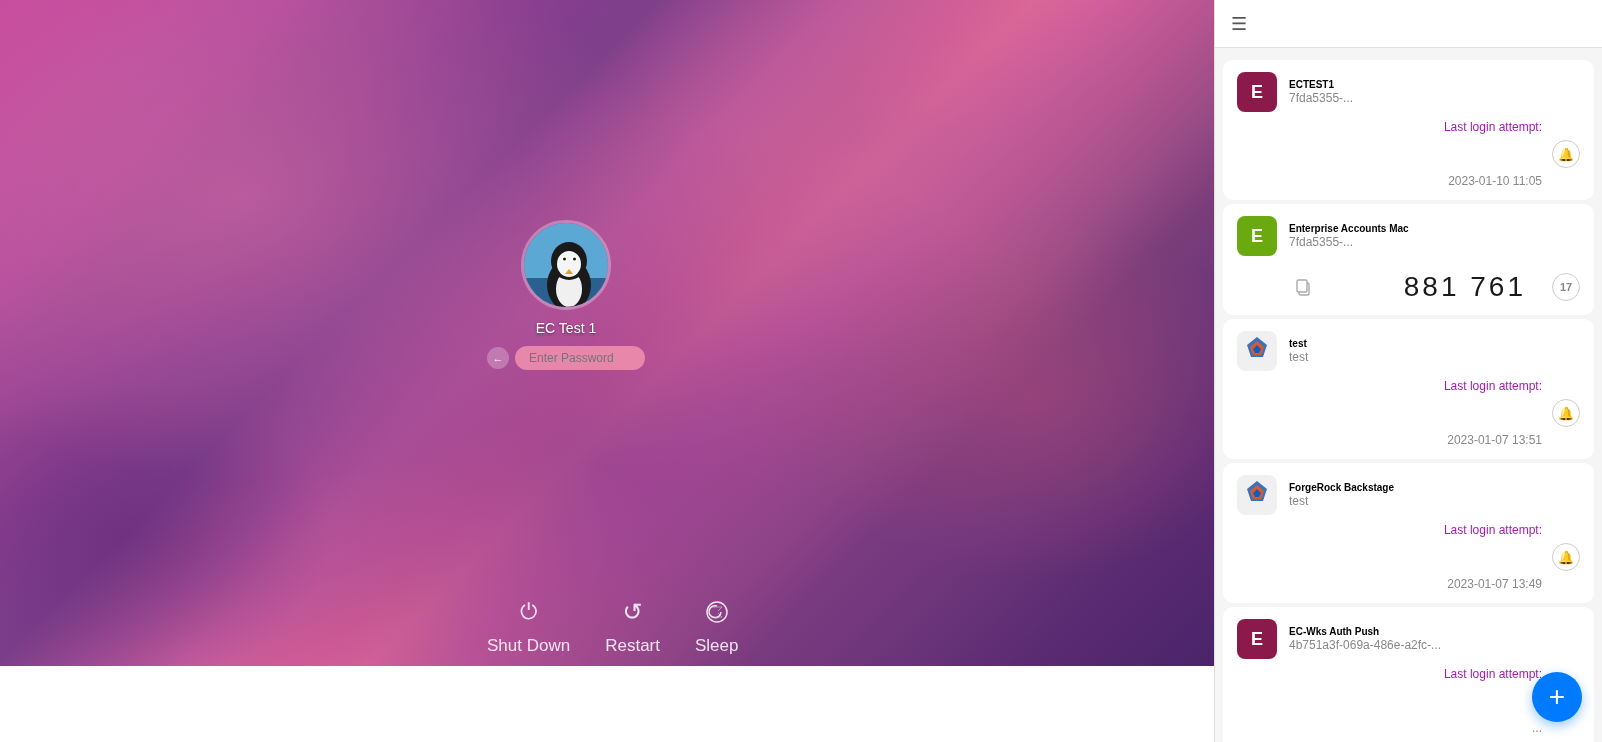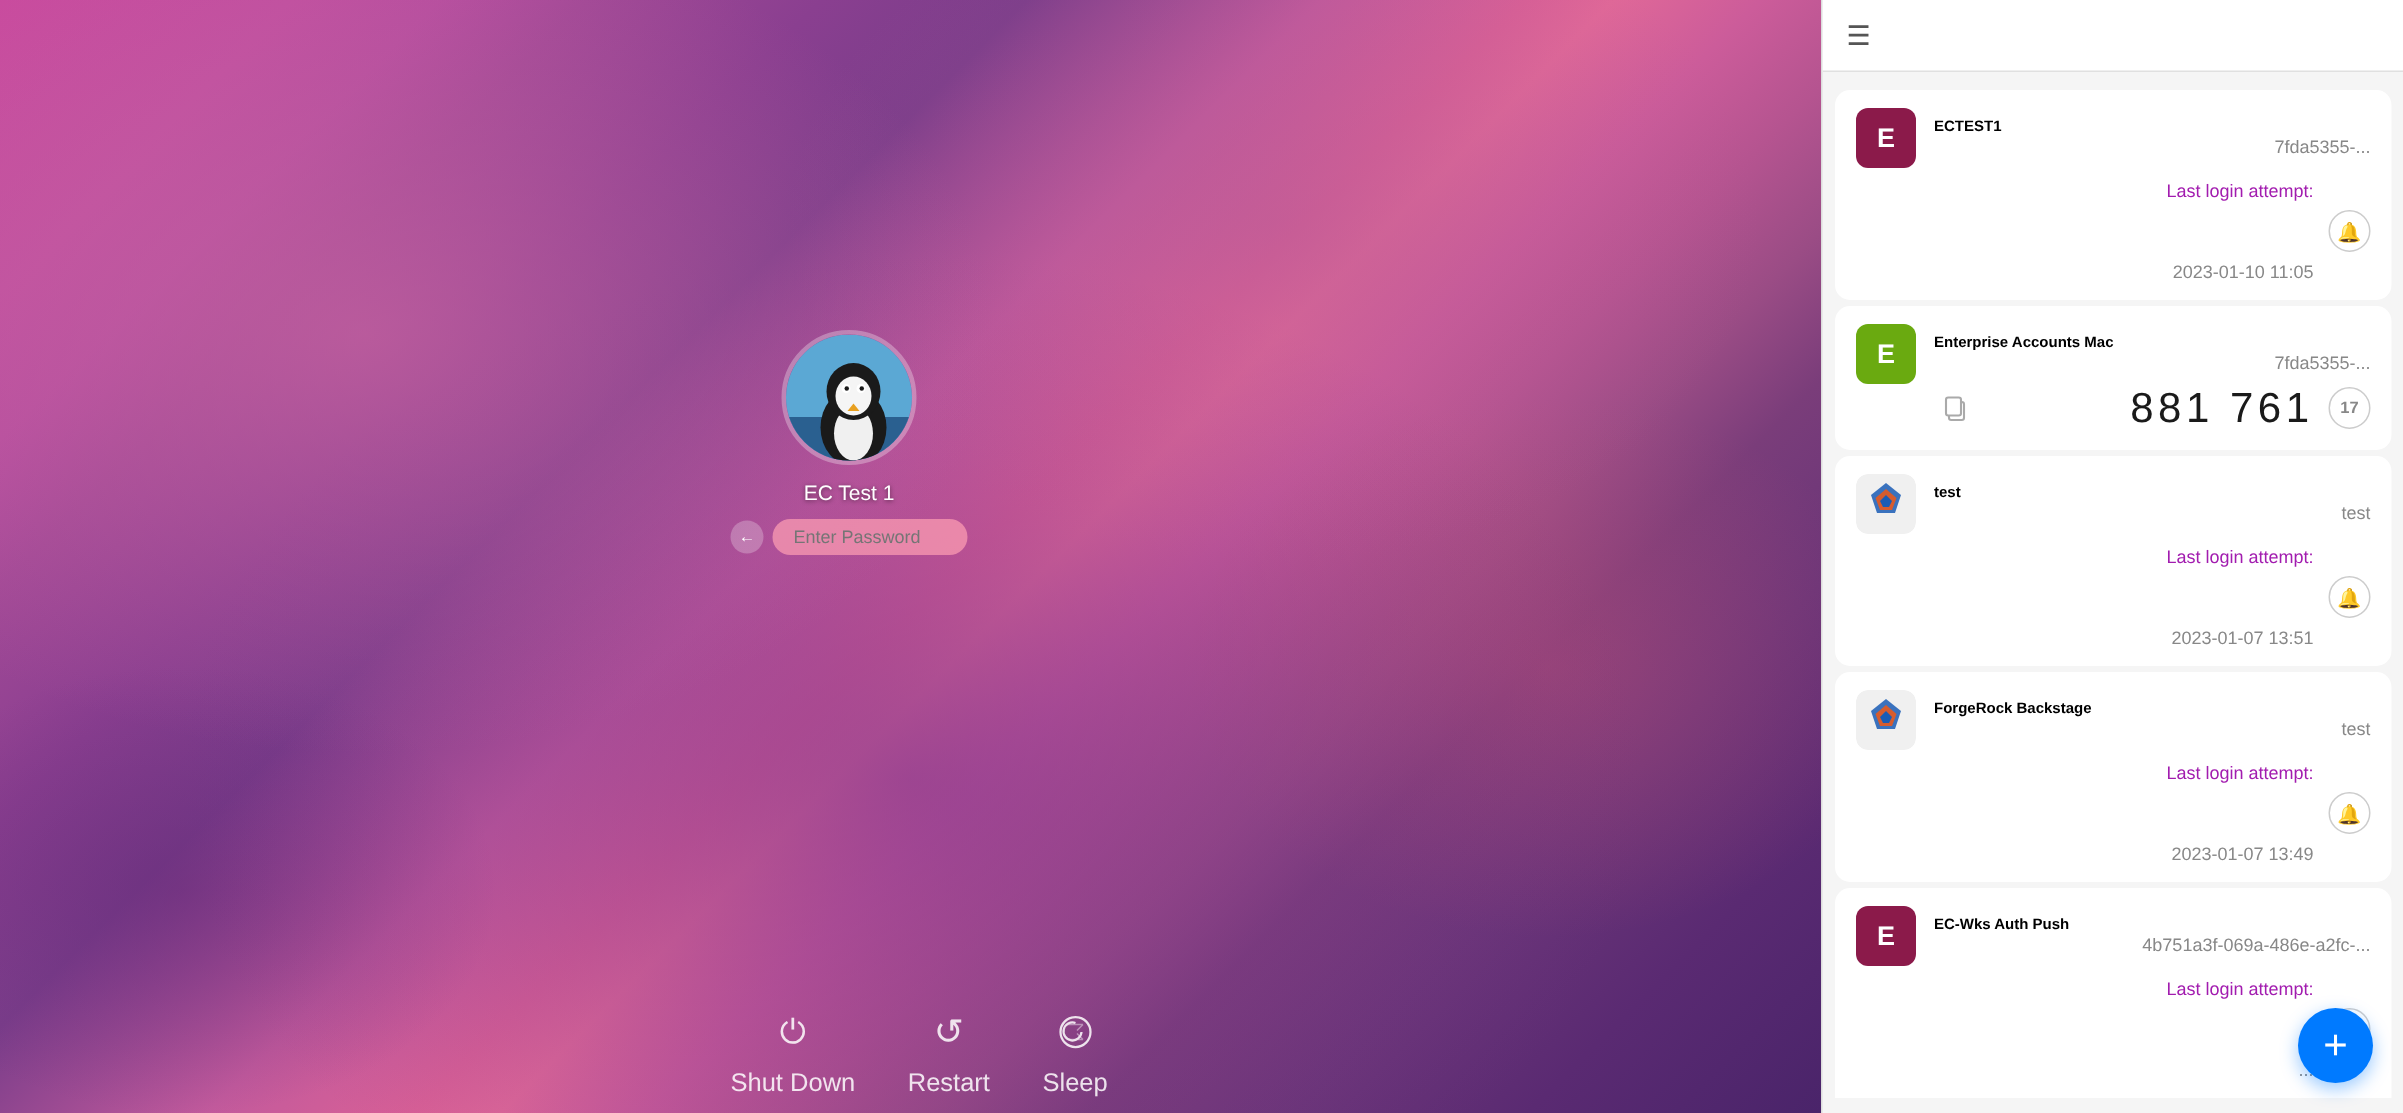--- a/index.html
+++ b/index.html
@@ -8,21 +8,21 @@
       height: 742px;
       overflow: hidden;
       display: flex;
       font-family: -apple-system, BlinkMacSystemFont, 'Segoe UI', sans-serif;
     }
 
     
     .desktop {
       flex: 0 0 1214px;
       width: 1214px;
-      height: 742px;
+      height: 666px;
       position: relative;
       background: linear-gradient(135deg,
         #c94b9e 0%,
         #c04fa0 10%,
         #b54d9f 15%,
         #a04896 20%,
         #8a3f90 28%,
         #7a3d8a 35%,
         #c25a9c 45%,
         #d96096 52%,
@@ -230,21 +230,20 @@
       text-overflow: ellipsis;
     }
 
     .account-id {
       font-size: 12px;
       color: #888;
       white-space: nowrap;
       overflow: hidden;
       text-overflow: ellipsis;
       margin-top: 1px;
-      text-align: right;
     }
 
     .account-secondary-row {
       display: flex;
       align-items: center;
       justify-content: flex-end;
       gap: 10px;
       margin-top: 8px;
       padding-left: 52px;
     }
@@ -276,22 +275,22 @@
       color: #aaa;
       font-size: 13px;
       flex-shrink: 0;
     }
 
     
     .totp-row {
       display: flex;
       align-items: center;
       justify-content: flex-end;
-      gap: 10px;
-      margin-top: 0;
+      gap: 26px;
+      margin-top: 15px;
       padding-left: 52px;
     }
 
     .copy-icon-box {
       width: 28px;
       height: 28px;
       display: flex;
       align-items: center;
       justify-content: center;
       color: #999;

